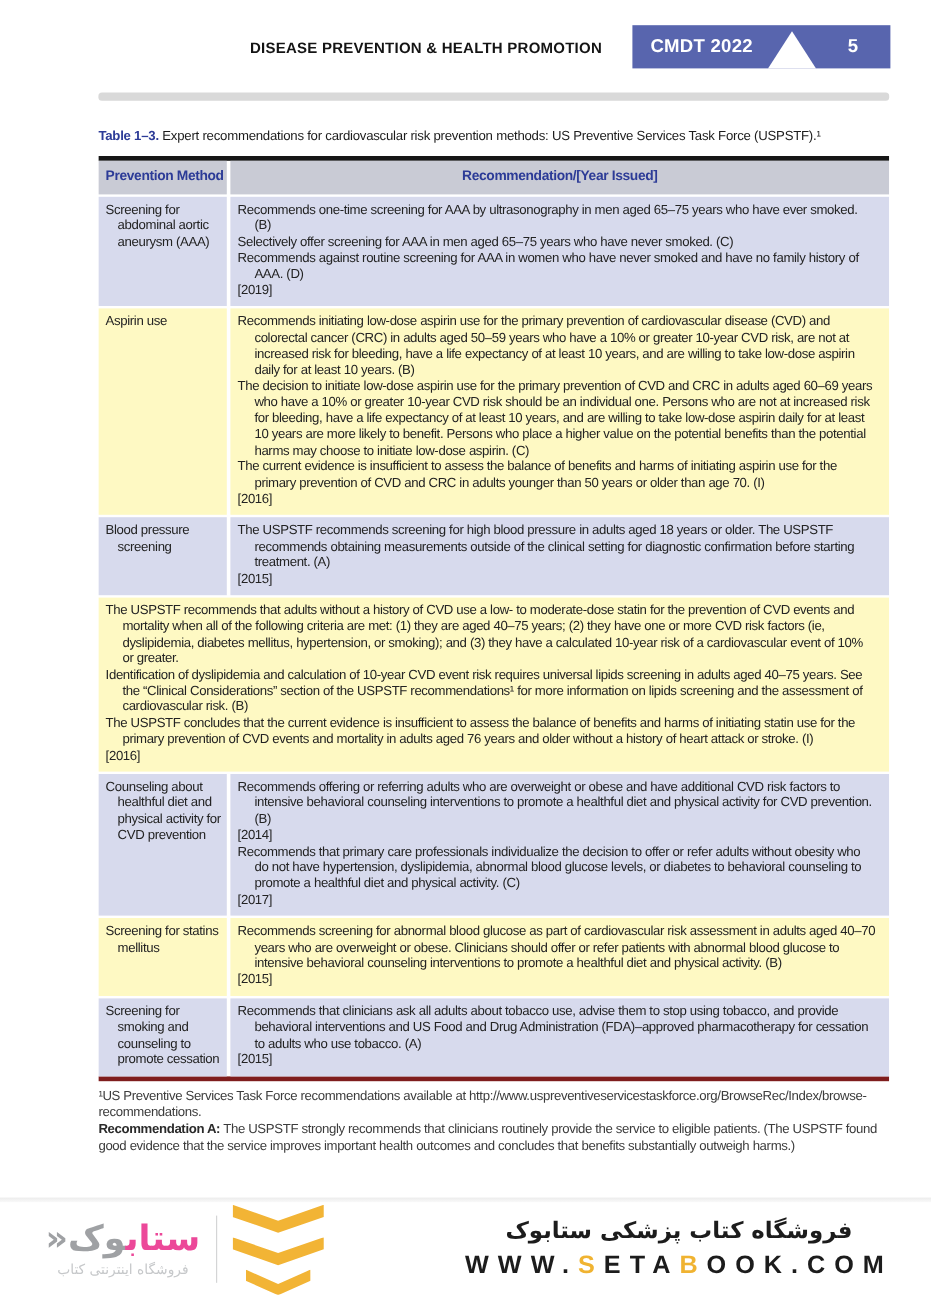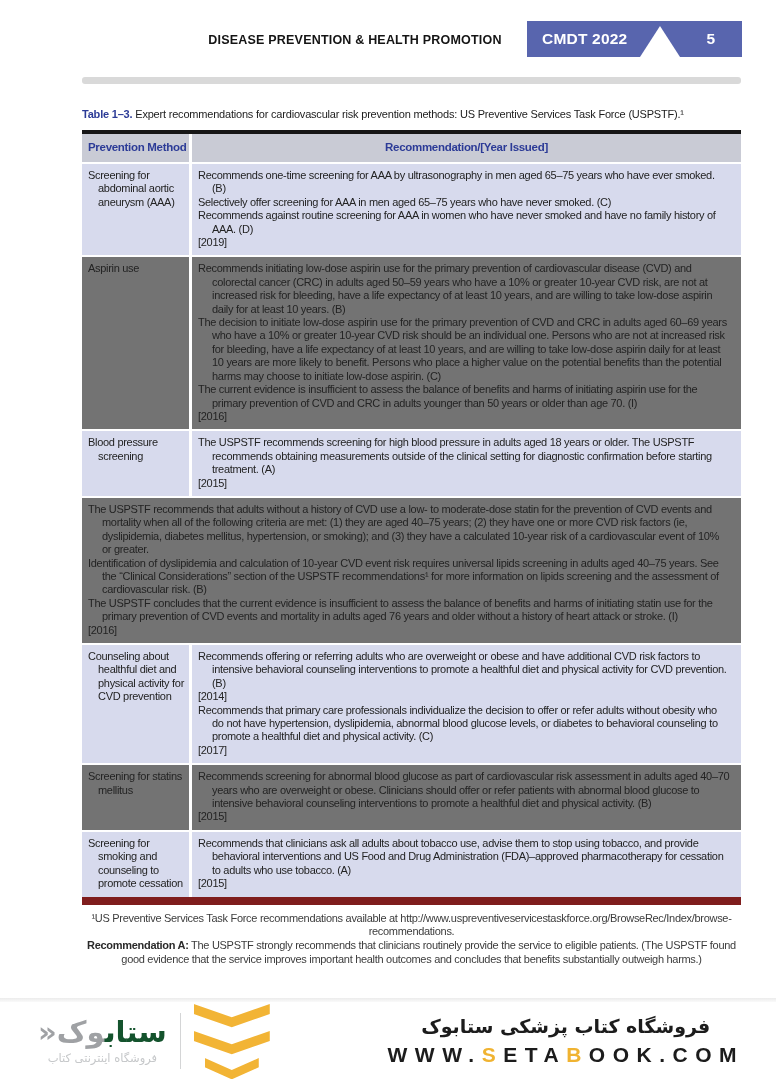--- a/index.html
+++ b/index.html
@@ -38,56 +38,56 @@
     position:absolute; left:82px; top:106px; width:662px;
     font-size:11px; line-height:17px; letter-spacing:-.2px; color:#1c1c1c;
   }
   .caption-label { font-weight:bold; color:#2c3b97; }
 
   
   .content-col {
     position:absolute; left:82px; top:130px; width:659px; height:869px; overflow:hidden;
   }
   .uspstf-table {
-    border-top:4px solid #161616; border-bottom:8px solid #7f1d1d; background:#fff;
+    border-top:4px solid #161616; border-bottom:4px solid #7f1d1d; background:#fff;
     font-size:11px; line-height:13.4px; letter-spacing:-.3px;
   }
   .t-header { display:flex; gap:3px; height:28px; }
   .t-header .hcell {
     background:#c9cbd5; color:#2c3b97; font-weight:bold; font-size:11.5px;
     display:flex; align-items:center;
   }
   .hcell.c1 { width:107px; flex:none; padding-left:6px; }
   .hcell.c2 { flex:1; justify-content:center; }
 
   .t-row { display:flex; gap:3px; margin-top:2px; }
   .t-row.dark  .cell { background:#d7daed; }
-  .t-row.light .cell { background:#737373; }
+  .t-row.light .cell { background:#fef9c3; }
   .cell.method {
     width:107px; flex:none; padding:5px 3px 6px 16px; text-indent:-10px; color:#232323;
   }
   .cell.rec { flex:1; padding:5px 10px 6px 6px; }
   .cell.rec p { margin:0; padding-left:14px; text-indent:-14px; }
 
   
   .footnotes { margin-top:7px; font-size:11px; line-height:13.8px; letter-spacing:-.3px; color:#3c3c3c; }
-  .footnotes p { margin:0;text-align:center; }
+  .footnotes p { margin:0; }
   .footnotes b { color:#2a2a2a; }
 
   
   .page-edge { position:absolute; left:0; top:998px; width:776px; height:4px;
     background:linear-gradient(#ececec,#fafafa); }
   .site-footer {
     position:absolute; left:0; top:1002px; width:776px; height:77px; background:#fff;
     display:flex; justify-content:space-between; align-items:center; padding:0 26px 0 38px;
   }
   .logo-group { display:flex; align-items:center; gap:13px; }
   .wordmark-block { text-align:center; }
   .wordmark { direction:rtl; font-family:"DejaVu Sans", sans-serif; font-weight:bold; font-size:29px; line-height:32px; }
-  .wm-accent { color:#14532d; }
+  .wm-accent { color:#ec4899; }
   .wm-gray { color:#9fa1a4; }
   .logo-tagline { direction:rtl; font-family:"DejaVu Sans", sans-serif; font-size:11.5px; color:#c6c8ca; margin-top:3px; }
   .logo-divider { width:1px; height:56px; background:#d4d5d6; }
   .chevron-logo { display:flex; flex-direction:column; align-items:center; }
   .chev {
     width:76px; height:24px; background:#f2b435; margin-top:3px;
     clip-path:polygon(0 0, 50% 55%, 100% 0, 100% 42%, 50% 97%, 0 42%);
   }
   .chev.small { width:54px; height:22px; }
 

